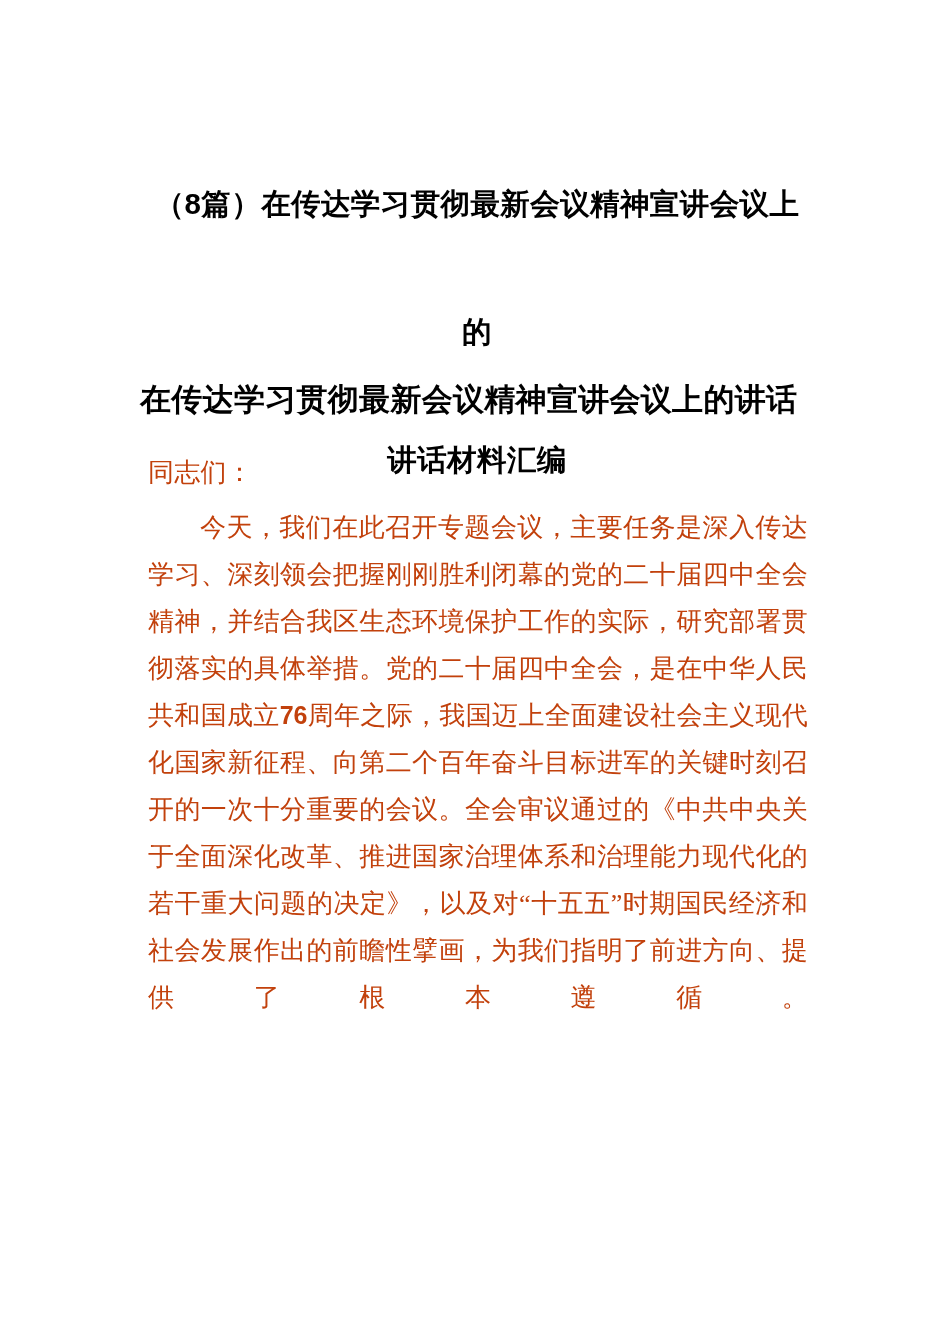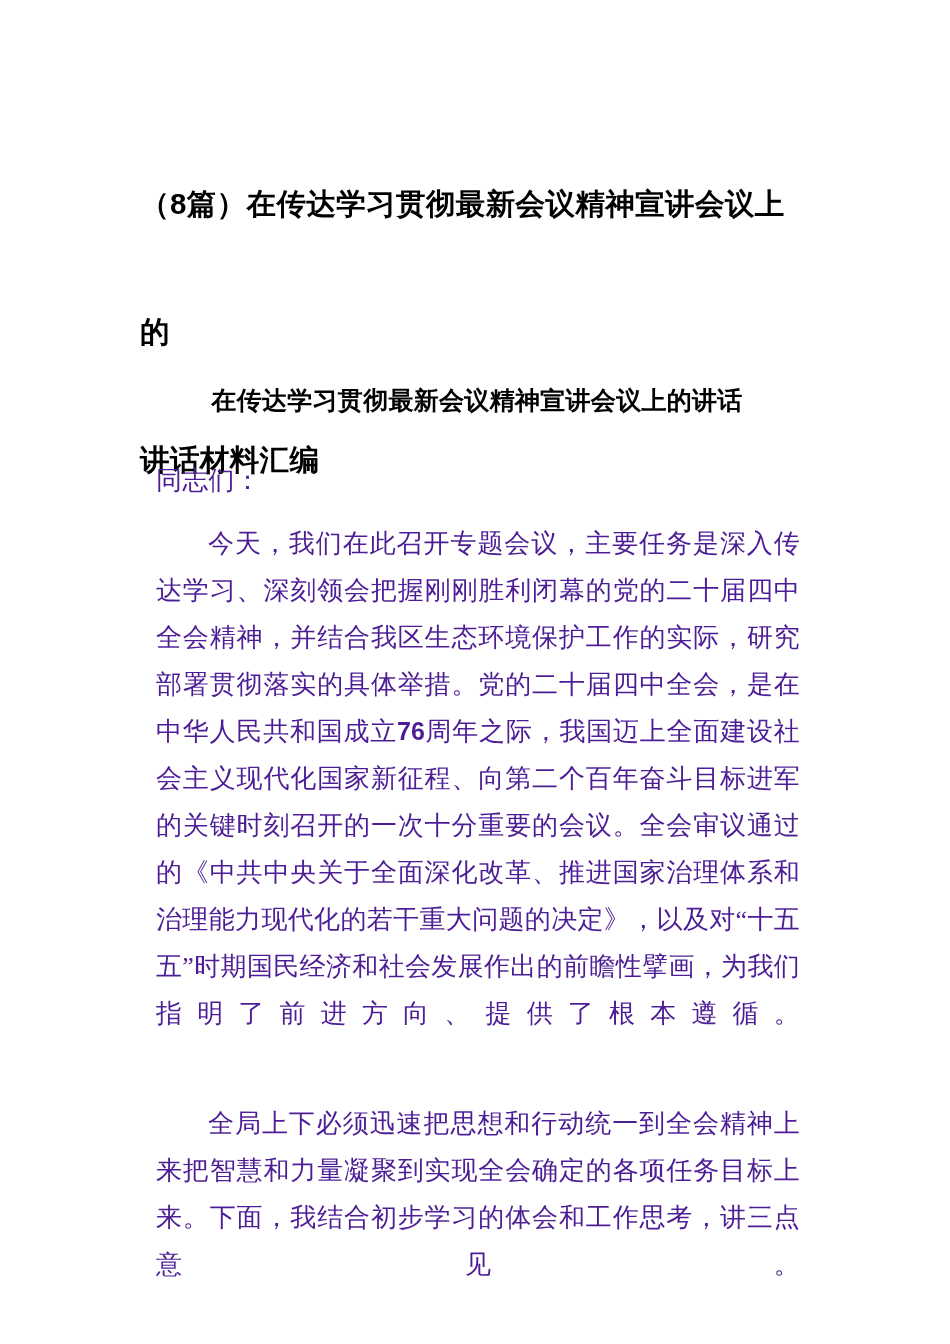--- a/index.html
+++ b/index.html
@@ -22,62 +22,63 @@
     background: #ffffff;
     box-sizing: border-box;
   }
 
   
   .doc-title {
     position: absolute;
     left: 140px;
     top: 140px;
     width: 674px;
+    text-align: center;
     font-family: "Liberation Sans", "DejaVu Sans", sans-serif;
     font-weight: bold;
     font-size: 29.5px;
     line-height: 128px;
     letter-spacing: 0.4px;
     color: #000000;
     white-space: pre-line;
   }
 
   
   .section-heading {
     position: absolute;
     left: 140px;
     top: 383px;
     width: 674px;
-    text-align: center;
+    text-align: left;
     font-family: "Liberation Sans", "DejaVu Sans", sans-serif;
     font-weight: bold;
-    font-size: 25px;
+    font-size: 31px;
     line-height: 34px;
     letter-spacing: 0.3px;
     color: #000000;
   }
 
   
   .body-column {
     position: absolute;
     left: 140px;
     top: 441px;
     width: 676px;
   }
 
   .body-line,
   .body-para {
     font-family: "Liberation Serif", "DejaVu Serif", serif;
     font-size: 26px;
     line-height: 47px;
-    color: #4c1d95;
+    color: #c2410c;
     letter-spacing: 0.2px;
     text-align: justify;
     text-justify: inter-character;
-    margin: 16px;
+    margin: 8px;
   }
 
   .salutation {
     text-indent: 0;
   }
 
   .body-para {
     text-indent: 2em;
   }
 
@@ -104,17 +105,16 @@
 讲话材料汇编</div>
 
   <div class="section-heading">在传达学习贯彻最新会议精神宣讲会议上的讲话</div>
 
   <div class="body-column">
 
     <p class="body-line salutation">同志们：</p>
 
     <p class="body-para">今天，我们在此召开专题会议，主要任务是深入传达学习、深刻领会把握刚刚胜利闭幕的党的二十届四中全会精神，并结合我区生态环境保护工作的实际，研究部署贯彻落实的具体举措。党的二十届四中全会，是在中华人民共和国成立<span class="num-emph">76</span>周年之际，我国迈上全面建设社会主义现代化国家新征程、向第二个百年奋斗目标进军的关键时刻召开的一次十分重要的会议。全会审议通过的《中共中央关于全面深化改革、推进国家治理体系和治理能力现代化的若干重大问题的决定》，以及对“十五五”时期国民经济和社会发展作出的前瞻性擘画，为我们指明了前进方向、提供了根本遵循。</p>
 
-    <p class="body-para">全局上下必须迅速把思想和行动统一到全会精神上来把智慧和力量凝聚到实现全会确定的各项任务目标上来。下面，我结合初步学习的体会和工作思考，讲三点意见。</p>
 
   </div>
 
 </div>
 
 </body></html>

